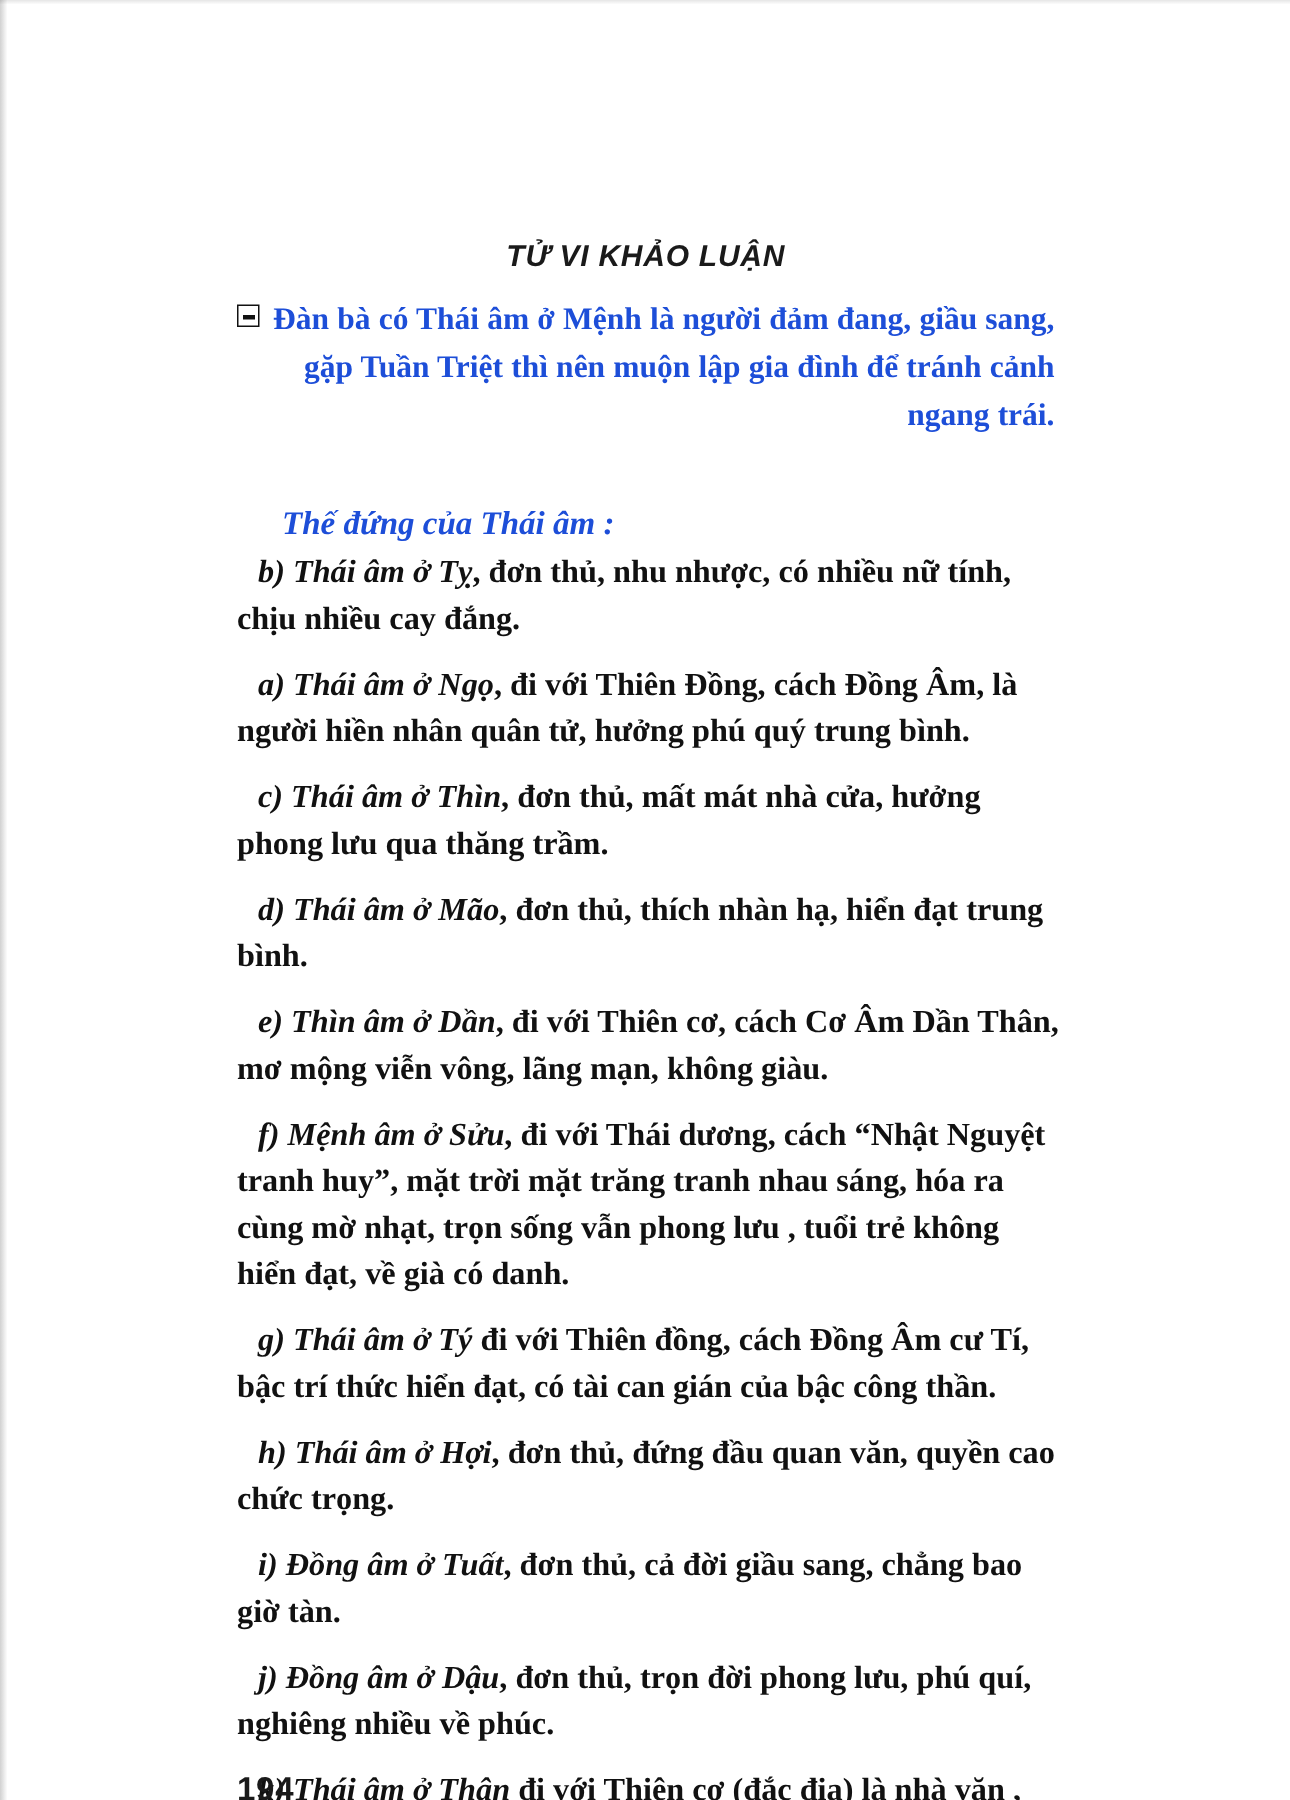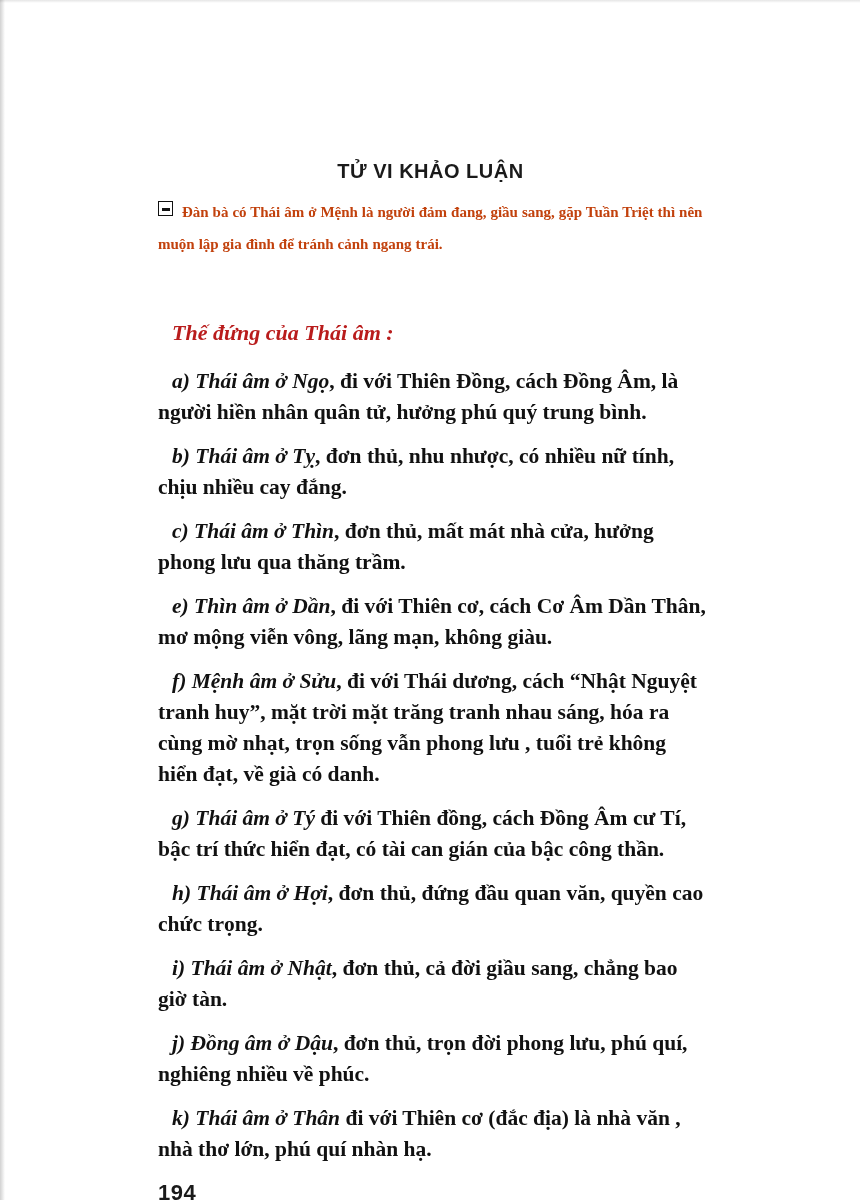--- a/index.html
+++ b/index.html
@@ -53,37 +53,38 @@
     position: absolute;
     left: 0;
     top: 160px;
     width: 545px;
     text-align: center;
     font-family: "Liberation Sans", "DejaVu Sans", sans-serif;
     font-size: 20px;
     font-weight: 600;
     letter-spacing: 0.5px;
     color: #1a1a1a;
+    font-style: italic;
   }
 
   
   .body-block {
     position: absolute;
     left: 0;
     top: 196px;
     width: 545px;
   }
 
   p.para {
     margin: 0 0 7px 0;
-    font-size: 15px;
+    font-size: 21px;
     line-height: 32px;
     font-weight: 700;
-    text-align: left;
-    color: #c2410c;
+    text-align: right;
+    color: #1d4ed8;
     word-spacing: 0.2px;
   }
 
   p.para.lead {
     text-indent: 0;
     padding-left: 0;
     margin-bottom: 18px;
   }
 
   .bullet-box {
@@ -100,30 +101,30 @@
     content: "";
     position: absolute;
     left: 2.5px;
     top: 6px;
     width: 8px;
     height: 2.5px;
     background: #111111;
   }
 
   h2.section-heading {
-    margin: 0;
+    margin: 16px;
     padding: 0;
     position: absolute;
     left: 14px;
     top: 318px;
     font-size: 22px;
     font-weight: 700;
     font-style: italic;
     line-height: 30px;
-    color: #b91c1c;
+    color: #1d4ed8;
   }
 
   .item-list {
     position: absolute;
     left: 0;
     top: 366px;
     width: 548px;
   }
 
   p.item {
@@ -170,36 +171,37 @@
     <div class="running-head">TỬ VI KHẢO LUẬN</div>
 
     <div class="body-block">
       <p class="para lead"><span class="bullet-box"></span><span>Đàn bà có Thái âm ở Mệnh là người đảm đang, giầu sang, gặp Tuần Triệt thì nên muộn lập gia đình để tránh cảnh ngang trái.</span></p>
     </div>
 
     <h2 class="section-heading">Thế đứng của Thái âm :</h2>
 
     <div class="item-list">
 
+      <p class="item"><span class="label">b)</span> <span class="lead-phrase">Thái âm ở Tỵ</span><span class="rest">, đơn thủ, nhu nhược, có nhiều nữ tính, chịu nhiều cay đắng.</span></p>
+
       <p class="item"><span class="label">a)</span> <span class="lead-phrase">Thái âm ở Ngọ</span><span class="rest">, đi với Thiên Đồng, cách Đồng Âm, là người hiền nhân quân tử, hưởng phú quý trung bình.</span></p>
 
-      <p class="item"><span class="label">b)</span> <span class="lead-phrase">Thái âm ở Tỵ</span><span class="rest">, đơn thủ, nhu nhược, có nhiều nữ tính, chịu nhiều cay đắng.</span></p>
-
       <p class="item"><span class="label">c)</span> <span class="lead-phrase">Thái âm ở Thìn</span><span class="rest">, đơn thủ, mất mát nhà cửa, hưởng phong lưu qua thăng trầm.</span></p>
 
+      <p class="item"><span class="label">d)</span> <span class="lead-phrase">Thái âm ở Mão</span><span class="rest">, đơn thủ, thích nhàn hạ, hiển đạt trung bình.</span></p>
 
       <p class="item"><span class="label">e)</span> <span class="lead-phrase">Thìn âm ở Dần</span><span class="rest">, đi với Thiên cơ, cách Cơ Âm Dần Thân, mơ mộng viễn vông, lãng mạn, không giàu.</span></p>
 
       <p class="item"><span class="label">f)</span> <span class="lead-phrase">Mệnh âm ở Sửu</span><span class="rest">, đi với Thái dương, cách “Nhật Nguyệt tranh huy”, mặt trời mặt trăng tranh nhau sáng, hóa ra cùng mờ nhạt, trọn sống vẫn phong lưu , tuổi trẻ không hiển đạt, về già có danh.</span></p>
 
       <p class="item"><span class="label">g)</span> <span class="lead-phrase">Thái âm ở Tý</span><span class="rest"> đi với Thiên đồng, cách Đồng Âm cư Tí, bậc trí thức hiển đạt, có tài can gián của bậc công thần.</span></p>
 
       <p class="item"><span class="label">h)</span> <span class="lead-phrase">Thái âm ở Hợi</span><span class="rest">, đơn thủ, đứng đầu quan văn, quyền cao chức trọng.</span></p>
 
-      <p class="item"><span class="label">i)</span> <span class="lead-phrase">Thái âm ở Nhật</span><span class="rest">, đơn thủ, cả đời giầu sang, chẳng bao giờ tàn.</span></p>
+      <p class="item"><span class="label">i)</span> <span class="lead-phrase">Đồng âm ở Tuất</span><span class="rest">, đơn thủ, cả đời giầu sang, chẳng bao giờ tàn.</span></p>
 
       <p class="item"><span class="label">j)</span> <span class="lead-phrase">Đồng âm ở Dậu</span><span class="rest">, đơn thủ, trọn đời phong lưu, phú quí, nghiêng nhiều về phúc.</span></p>
 
       <p class="item"><span class="label">k)</span> <span class="lead-phrase">Thái âm ở Thân</span><span class="rest"> đi với Thiên cơ (đắc địa) là nhà văn , nhà thơ lớn, phú quí nhàn hạ.</span></p>
 
     </div>
   </div>
 
   <div class="folio">194</div>
 

